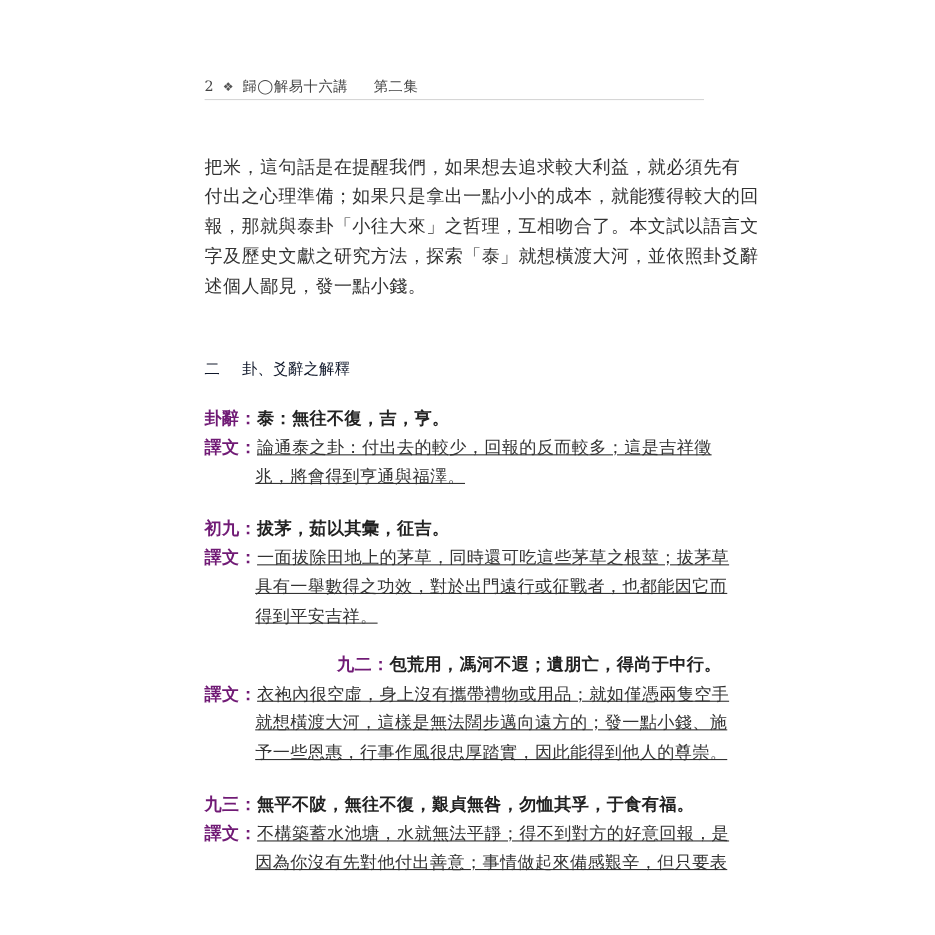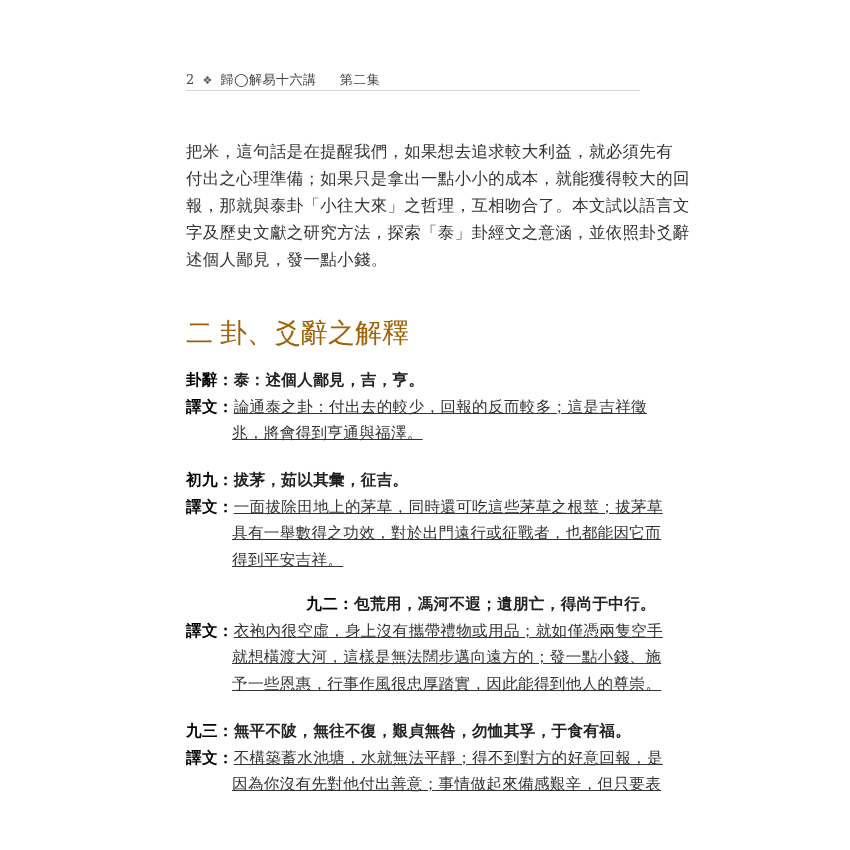--- a/index.html
+++ b/index.html
@@ -57,40 +57,40 @@
       line-height: 27px;
       color: #333;
       letter-spacing: 0.4px;
       text-align: justify;
     }
     .body-para .line { display: block; white-space: nowrap; }
     .section-heading {
       position: absolute;
       left: 186px;
       top: 303px;
-      font-family: Liberation Mono, monospace;
-      font-size: 27px;
+      font-family: Liberation Sans, sans-serif;
+      font-size: 14px;
       line-height: 30px;
-      color: #a16207;
+      color: #0f172a;
       white-space: nowrap;
     }
     .section-heading .num { display: inline-block; width: 34px; }
     .entry {
       position: absolute;
       left: 186px;
       width: 470px;
       font-size: 15.6px;
       line-height: 26.5px;
       color: #333;
     }
     .entry .row { display: block; white-space: nowrap; }
     .entry .label {
       font-family: "DejaVu Sans", "Liberation Sans", sans-serif;
       font-weight: bold;
-      color: #000000;
+      color: #701a75;
       letter-spacing: 0.3px;
     }
     .entry .text-bold {
       font-family: "DejaVu Sans", "Liberation Sans", sans-serif;
       font-weight: bold;
       color: #222;
       letter-spacing: 0.3px;
     }
     .entry .text {
       letter-spacing: 0.3px;
@@ -109,31 +109,31 @@
     <span>歸◯解易十六講</span>
     <span class="gap"></span>
     <span>第二集</span>
   </div>
   <div class="head-rule"></div>
 
   <div class="body-para">
     <span class="line">把米，這句話是在提醒我們，如果想去追求較大利益，就必須先有</span>
     <span class="line">付出之心理準備；如果只是拿出一點小小的成本，就能獲得較大的回</span>
     <span class="line">報，那就與泰卦「小往大來」之哲理，互相吻合了。本文試以語言文</span>
-    <span class="line">字及歷史文獻之研究方法，探索「泰」卦經文之意涵，並依照卦爻辭</span>
+    <span class="line">字及歷史文獻之研究方法，探索「泰」就想橫渡大河，並依照卦爻辭</span>
     <span class="line">述個人鄙見，發一點小錢。</span>
   </div>
 
   <div class="section-heading">
     <span class="num">二</span><span>卦、爻辭之解釋</span>
   </div>
 
   <div class="entry" style="top:350px;">
     <span class="row">
-      <span class="label">卦辭：</span><span class="text-bold">泰：述個人鄙見，吉，亨。</span>
+      <span class="label">卦辭：</span><span class="text-bold">泰：無往不復，吉，亨。</span>
     </span>
     <span class="row">
       <span class="label">譯文：</span><span class="text">論通泰之卦：付出去的較少，回報的反而較多；這是吉祥徵</span>
     </span>
     <span class="indent text">兆，將會得到亨通與福澤。</span>
   </div>
 
   <div class="entry" style="top:450px;">
     <span class="row">
       <span class="label">初九：</span><span class="text-bold">拔茅，茹以其彙，征吉。</span>

